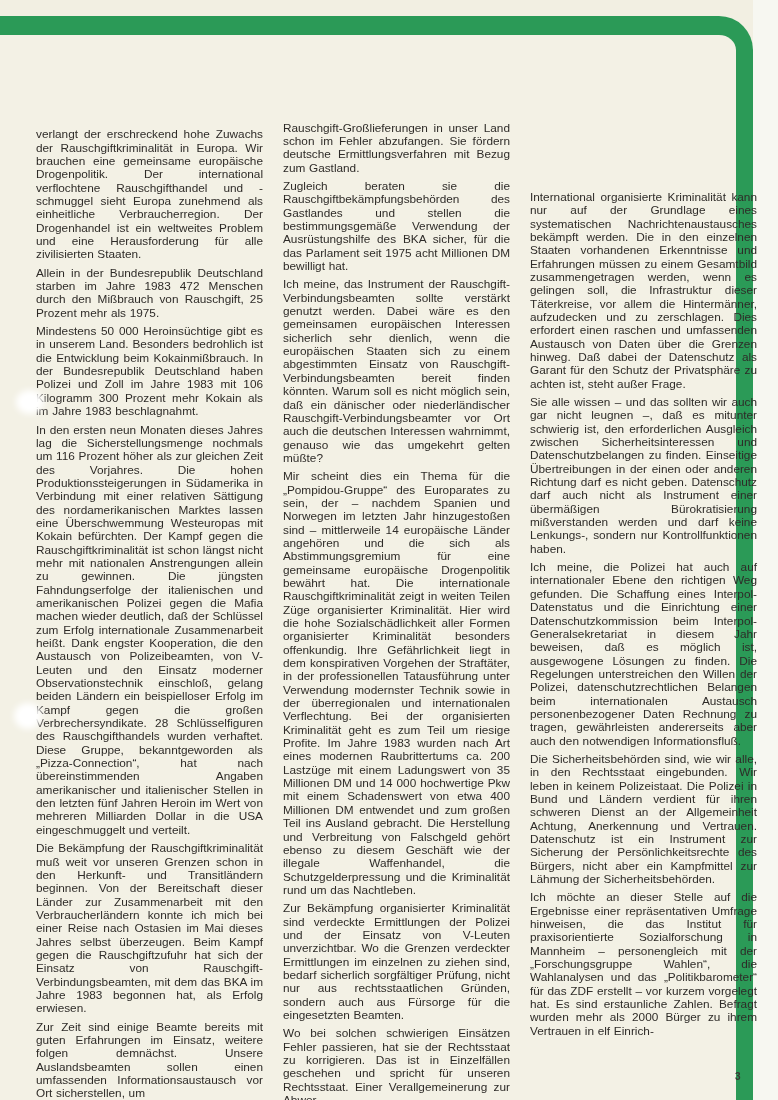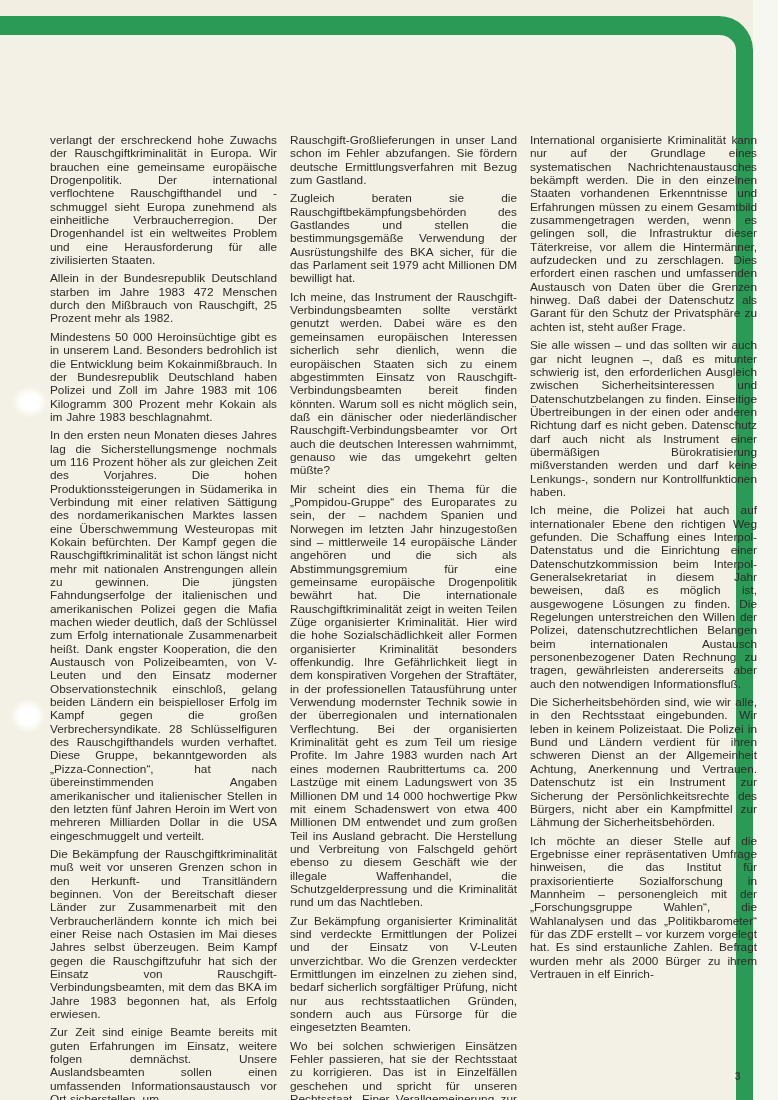--- a/index.html
+++ b/index.html
@@ -32,26 +32,27 @@
     height: 1200px;
     border-top: 19px solid #2b9a57;
     border-right: 17px solid #2b9a57;
     border-top-left-radius: 34px;
     border-top-right-radius: 34px;
     box-sizing: content-box;
     background: #f3f1e5; 
   }
   .columns {
     position: absolute;
-    left: 50px;
+    left: 36px;
     top: 134px;
     width: 706px;
     height: 966px;
     display: flex;
-    gap: 13px;
+    gap: 20px;
+    align-items: center;
   }
   .column {
     width: 227px;
     flex: 0 0 227px;
     color: #2e2b28;
     font-size: 11.8px;
     line-height: 13.35px;
     text-align: justify;
   }
   .column p {
@@ -77,29 +78,29 @@
 </style>
 </head>
 <body>
 
 <div class="green-frame"></div>
 <div class="scan-edge"></div>
 
 <div class="columns">
   <div class="column">
     <p>verlangt der erschreckend hohe Zuwachs der Rauschgiftkriminalität in Europa. Wir brauchen eine gemeinsame europäische Drogenpolitik. Der international verflochtene Rauschgifthandel und -schmuggel sieht Europa zunehmend als einheitliche Verbraucherregion. Der Drogenhandel ist ein weltweites Problem und eine Herausforderung für alle zivilisierten Staaten.</p>
-    <p>Allein in der Bundesrepublik Deutschland starben im Jahre 1983 472 Menschen durch den Mißbrauch von Rauschgift, 25 Prozent mehr als 1982.</p>
+    <p>Allein in der Bundesrepublik Deutschland starben im Jahre 1983 472 Menschen durch den Mißbrauch von Rauschgift, 25 Prozent mehr als 1975.</p>
     <p>Mindestens 50 000 Heroinsüchtige gibt es in unserem Land. Besonders bedrohlich ist die Entwicklung beim Kokainmißbrauch. In der Bundesrepublik Deutschland haben Polizei und Zoll im Jahre 1983 mit 106 Kilogramm 300 Prozent mehr Kokain als im Jahre 1983 beschlagnahmt.</p>
     <p>In den ersten neun Monaten dieses Jahres lag die Sicherstellungsmenge nochmals um 116 Prozent höher als zur gleichen Zeit des Vorjahres. Die hohen Produktionssteigerungen in Südamerika in Verbindung mit einer relativen Sättigung des nordamerikanischen Marktes lassen eine Überschwemmung Westeuropas mit Kokain befürchten. Der Kampf gegen die Rauschgiftkriminalität ist schon längst nicht mehr mit nationalen Anstrengungen allein zu gewinnen. Die jüngsten Fahndungserfolge der italienischen und amerikanischen Polizei gegen die Mafia machen wieder deutlich, daß der Schlüssel zum Erfolg internationale Zusammenarbeit heißt. Dank engster Kooperation, die den Austausch von Polizeibeamten, von V-Leuten und den Einsatz moderner Observationstechnik einschloß, gelang beiden Ländern ein beispielloser Erfolg im Kampf gegen die großen Verbrechersyndikate. 28 Schlüsselfiguren des Rauschgifthandels wurden verhaftet. Diese Gruppe, bekanntgeworden als „Pizza-Connection“, hat nach übereinstimmenden Angaben amerikanischer und italienischer Stellen in den letzten fünf Jahren Heroin im Wert von mehreren Milliarden Dollar in die USA eingeschmuggelt und verteilt.</p>
     <p>Die Bekämpfung der Rauschgiftkriminalität muß weit vor unseren Grenzen schon in den Herkunft- und Transitländern beginnen. Von der Bereitschaft dieser Länder zur Zusammenarbeit mit den Verbraucherländern konnte ich mich bei einer Reise nach Ostasien im Mai dieses Jahres selbst überzeugen. Beim Kampf gegen die Rauschgiftzufuhr hat sich der Einsatz von Rauschgift-Verbindungsbeamten, mit dem das BKA im Jahre 1983 begonnen hat, als Erfolg erwiesen.</p>
     <p>Zur Zeit sind einige Beamte bereits mit guten Erfahrungen im Einsatz, weitere folgen demnächst. Unsere Auslandsbeamten sollen einen umfassenden Informationsaustausch vor Ort sicherstellen, um</p>
   </div>
   <div class="column">
     <p>Rauschgift-Großlieferungen in unser Land schon im Fehler abzufangen. Sie fördern deutsche Ermittlungsverfahren mit Bezug zum Gastland.</p>
-    <p>Zugleich beraten sie die Rauschgiftbekämpfungsbehörden des Gastlandes und stellen die bestimmungsgemäße Verwendung der Ausrüstungshilfe des BKA sicher, für die das Parlament seit 1979 acht Millionen DM bewilligt hat.</p>
+    <p>Zugleich beraten sie die Rauschgiftbekämpfungsbehörden des Gastlandes und stellen die bestimmungsgemäße Verwendung der Ausrüstungshilfe des BKA sicher, für die das Parlament seit 1975 acht Millionen DM bewilligt hat.</p>
     <p>Ich meine, das Instrument der Rauschgift-Verbindungsbeamten sollte verstärkt genutzt werden. Dabei wäre es den gemeinsamen europäischen Interessen sicherlich sehr dienlich, wenn die europäischen Staaten sich zu einem abgestimmten Einsatz von Rauschgift-Verbindungsbeamten bereit finden könnten. Warum soll es nicht möglich sein, daß ein dänischer oder niederländischer Rauschgift-Verbindungsbeamter vor Ort auch die deutschen Interessen wahrnimmt, genauso wie das umgekehrt gelten müßte?</p>
     <p>Mir scheint dies ein Thema für die „Pompidou-Gruppe“ des Europarates zu sein, der – nachdem Spanien und Norwegen im letzten Jahr hinzugestoßen sind – mittlerweile 14 europäische Länder angehören und die sich als Abstimmungsgremium für eine gemeinsame europäische Drogenpolitik bewährt hat. Die internationale Rauschgiftkriminalität zeigt in weiten Teilen Züge organisierter Kriminalität. Hier wird die hohe Sozialschädlichkeit aller Formen organisierter Kriminalität besonders offenkundig. Ihre Gefährlichkeit liegt in dem konspirativen Vorgehen der Straftäter, in der professionellen Tatausführung unter Verwendung modernster Technik sowie in der überregionalen und internationalen Verflechtung. Bei der organisierten Kriminalität geht es zum Teil um riesige Profite. Im Jahre 1983 wurden nach Art eines modernen Raubrittertums ca. 200 Lastzüge mit einem Ladungswert von 35 Millionen DM und 14 000 hochwertige Pkw mit einem Schadenswert von etwa 400 Millionen DM entwendet und zum großen Teil ins Ausland gebracht. Die Herstellung und Verbreitung von Falschgeld gehört ebenso zu diesem Geschäft wie der illegale Waffenhandel, die Schutzgelderpressung und die Kriminalität rund um das Nachtleben.</p>
     <p>Zur Bekämpfung organisierter Kriminalität sind verdeckte Ermittlungen der Polizei und der Einsatz von V-Leuten unverzichtbar. Wo die Grenzen verdeckter Ermittlungen im einzelnen zu ziehen sind, bedarf sicherlich sorgfältiger Prüfung, nicht nur aus rechtsstaatlichen Gründen, sondern auch aus Fürsorge für die eingesetzten Beamten.</p>
     <p>Wo bei solchen schwierigen Einsätzen Fehler passieren, hat sie der Rechtsstaat zu korrigieren. Das ist in Einzelfällen geschehen und spricht für unseren Rechtsstaat. Einer Verallgemeinerung zur Abwer-</p>
   </div>
   <div class="column">
     <p>International organisierte Kriminalität kann nur auf der Grundlage eines systematischen Nachrichtenaustausches bekämpft werden. Die in den einzelnen Staaten vorhandenen Erkenntnisse und Erfahrungen müssen zu einem Gesamtbild zusammengetragen werden, wenn es gelingen soll, die Infrastruktur dieser Täterkreise, vor allem die Hintermänner, aufzudecken und zu zerschlagen. Dies erfordert einen raschen und umfassenden Austausch von Daten über die Grenzen hinweg. Daß dabei der Datenschutz als Garant für den Schutz der Privatsphäre zu achten ist, steht außer Frage.</p>
     <p>Sie alle wissen – und das sollten wir auch gar nicht leugnen –, daß es mitunter schwierig ist, den erforderlichen Ausgleich zwischen Sicherheitsinteressen und Datenschutzbelangen zu finden. Einseitige Übertreibungen in der einen oder anderen Richtung darf es nicht geben. Datenschutz darf auch nicht als Instrument einer übermäßigen Bürokratisierung mißverstanden werden und darf keine Lenkungs-, sondern nur Kontrollfunktionen haben.</p>
     <p>Ich meine, die Polizei hat auch auf internationaler Ebene den richtigen Weg gefunden. Die Schaffung eines Interpol-Datenstatus und die Einrichtung einer Datenschutzkommission beim Interpol-Generalsekretariat in diesem Jahr beweisen, daß es möglich ist, ausgewogene Lösungen zu finden. Die Regelungen unterstreichen den Willen der Polizei, datenschutzrechtlichen Belangen beim internationalen Austausch personenbezogener Daten Rechnung zu tragen, gewährleisten andererseits aber auch den notwendigen Informationsfluß.</p>
     <p>Die Sicherheitsbehörden sind, wie wir alle, in den Rechtsstaat eingebunden. Wir leben in keinem Polizeistaat. Die Polizei in Bund und Ländern verdient für ihren schweren Dienst an der Allgemeinheit Achtung, Anerkennung und Vertrauen. Datenschutz ist ein Instrument zur Sicherung der Persönlichkeitsrechte des Bürgers, nicht aber ein Kampfmittel zur Lähmung der Sicherheitsbehörden.</p>

